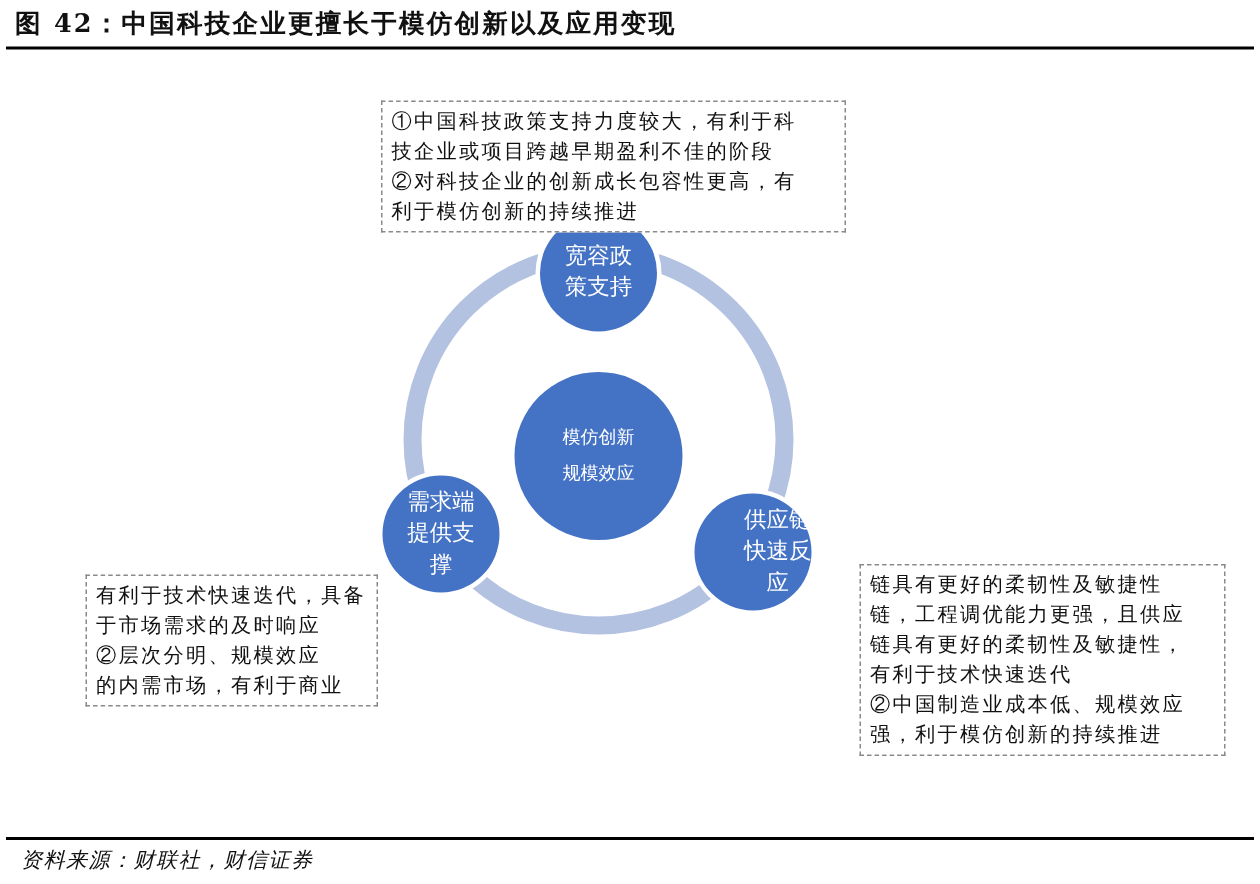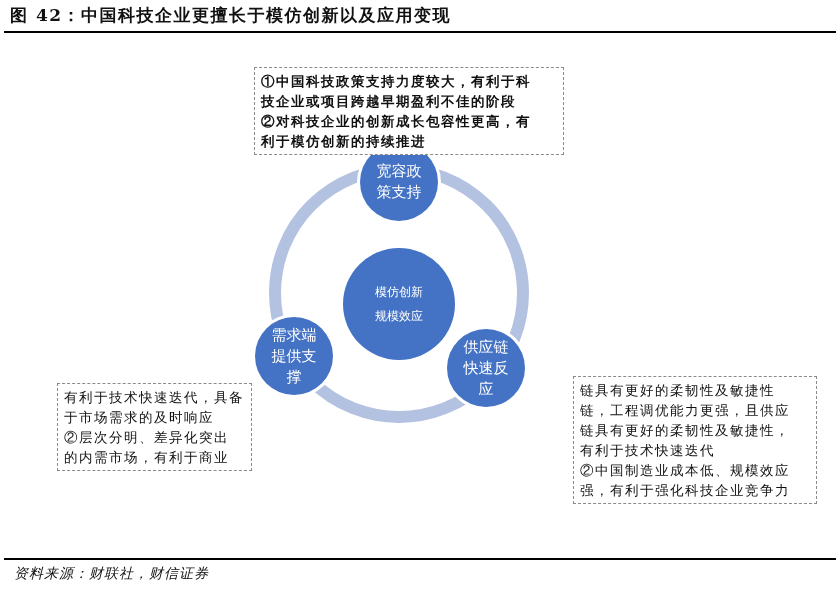--- a/index.html
+++ b/index.html
@@ -7,29 +7,29 @@
          font-family: "DejaVu Serif", "Liberation Serif", serif; color: #111; }
   .title { position: absolute; left: 10px; top: 4px; font-size: 17px; font-weight: bold;
            letter-spacing: 1.5px; white-space: nowrap; }
   .rule-top { position: absolute; left: 4px; right: 4px; top: 31px; height: 2px; background: #000; }
   .rule-bottom { position: absolute; left: 4px; right: 4px; top: 558px; height: 2px; background: #000; }
   .source { position: absolute; left: 14px; top: 565px; font-size: 14px; font-style: italic;
             letter-spacing: 1px; white-space: nowrap; text-align: center; }
   .diagram { position: absolute; left: 0; top: 0; width: 840px; height: 589px; }
   .node { position: absolute; border-radius: 50%; background: #4472C4; color: #ffffff;
           display: flex; align-items: center; justify-content: center; text-align: center;
-          box-shadow: 0 0 0 3px #ffffff; font-size: 15px; line-height: 21px; }
+          box-shadow: 0 0 0 3px #ffffff; font-size: 15px; line-height: 21px; font-family: Liberation Mono, monospace; }
   .node span { display: block; }
   .node-top { left: 360px; top: 143px; width: 78px; height: 78px; }
   .node-left { left: 255px; top: 317px; width: 78px; height: 78px; }
-  .node-right { left: 447px; top: 329px; width: 78px; height: 78px; }
+  .node-right { left: 463px; top: 329px; width: 78px; height: 78px; justify-content: flex-end; }
   .node-center { left: 343px; top: 248px; width: 112px; height: 112px; font-size: 12px; line-height: 24px; }
   .note { position: absolute; border: 1px dashed #8a8a8a; background: #fff; font-size: 13.5px;
           line-height: 20px; padding: 3px 6px; letter-spacing: 1.5px; white-space: nowrap; }
-  .note-top { left: 254px; top: 67px; width: 296px; font-weight: bold; }
+  .note-top { left: 254px; top: 67px; width: 296px; }
   .note-left { left: 57px; top: 383px; width: 181px; }
   .note-right { left: 573px; top: 376px; width: 230px; }
   .note div { display: block; }
 </style>
 </head>
 <body>
 
 <div class="title">图 42：中国科技企业更擅长于模仿创新以及应用变现</div>
 <div class="rule-top"></div>
 
@@ -71,28 +71,28 @@
   <div class="note note-top">
     <div>①中国科技政策支持力度较大，有利于科</div>
     <div>技企业或项目跨越早期盈利不佳的阶段</div>
     <div>②对科技企业的创新成长包容性更高，有</div>
     <div>利于模仿创新的持续推进</div>
   </div>
 
   <div class="note note-left">
     <div>有利于技术快速迭代，具备</div>
     <div>于市场需求的及时响应</div>
-    <div>②层次分明、差异化突出</div>
+    <div>②层次分明、规模效应</div>
     <div>的内需市场，有利于商业</div>
   </div>
 
   <div class="note note-right">
     <div>链具有更好的柔韧性及敏捷性</div>
     <div>链，工程调优能力更强，且供应</div>
     <div>链具有更好的柔韧性及敏捷性，</div>
     <div>有利于技术快速迭代</div>
     <div>②中国制造业成本低、规模效应</div>
-    <div>强，有利于强化科技企业竞争力</div>
+    <div>强，利于模仿创新的持续推进</div>
   </div>
 </div>
 
 <div class="rule-bottom"></div>
 <div class="source">资料来源：财联社，财信证券</div>
 
 </body></html>

